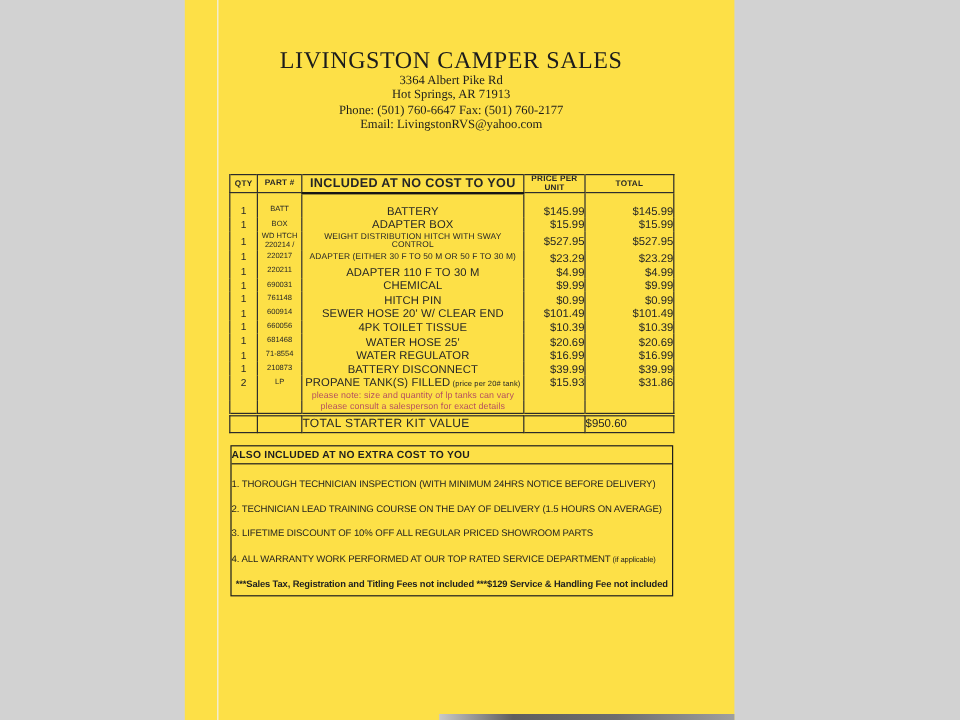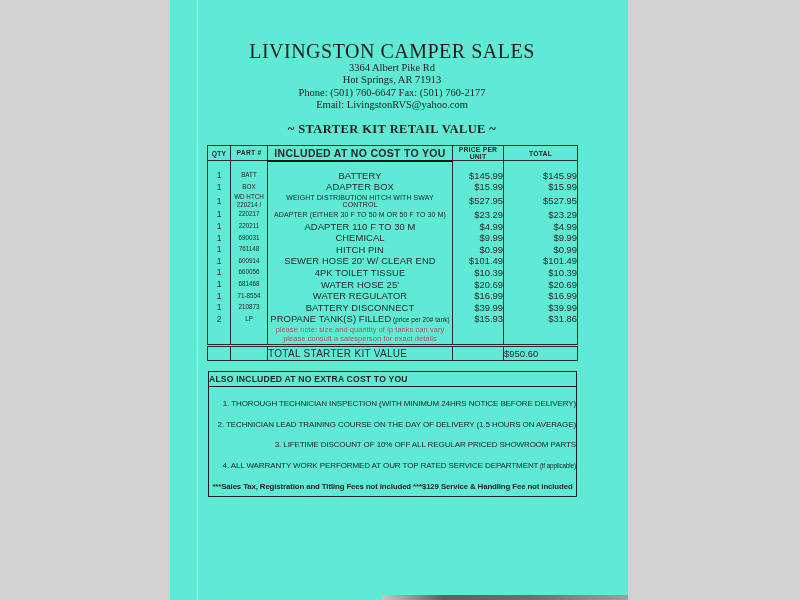--- a/index.html
+++ b/index.html
@@ -1,17 +1,17 @@
 <!DOCTYPE html>
 <html><head>
 <meta charset="utf-8">
 <style>
   html,body{margin:0;padding:0;width:800px;height:600px;overflow:hidden;}
   body{background:#d2d2d2;font-family:"Liberation Sans",sans-serif;}
-  .page{position:absolute;left:170px;top:0;width:458px;height:600px;background:#5eead4;}
+  .page{position:absolute;left:154px;top:0;width:458px;height:600px;background:#fde047;}
   .page-edge-line{position:absolute;left:27px;top:0;bottom:0;width:1px;background:#efefef;}
   .page-bottom-shadow{position:absolute;left:212px;right:0;bottom:0;height:5px;
     background:linear-gradient(to right,#c8c8c8,#5f5f5f 25%,#6e6e6e 60%,#9f9f9f);}
   .doc-header{position:absolute;top:40px;left:37px;width:370px;text-align:center;color:#1c1c1c;
     font-family:"Liberation Serif",serif;}
   .company{font-size:20px;letter-spacing:.5px;line-height:22px;}
   .addr{font-size:10.5px;line-height:12.4px;}
   .doc-title{font-size:12.5px;font-weight:bold;margin-top:10px;letter-spacing:.4px;}
 
   table{border-collapse:collapse;table-layout:fixed;}
@@ -35,37 +35,36 @@
   .total-table{position:absolute;top:346px;left:37px;width:370px;color:#262626;}
   .total-table td{border:1.1px solid #2a2a2a;height:13px;padding:0;}
   .total-label{font-size:10px;letter-spacing:.3px;}
   .total-value{text-align:left;font-size:9.5px;padding-right:4px;}
 
   .extras{position:absolute;top:371px;left:38px;width:369px;height:126px;box-sizing:border-box;
     border:1.5px solid #1d1d1d;display:flex;flex-direction:column;color:#1f1f1f;}
   .extras-header{height:14px;border-bottom:1.4px solid #1d1d1d;
     font-size:8.6px;font-weight:bold;line-height:14px;letter-spacing:.2px;}
   .extras-body{flex:1;display:flex;flex-direction:column;justify-content:space-evenly;}
-  .extra-item{text-align:right;font-size:8px;letter-spacing:-.1px;}
+  .extra-item{text-align:left;font-size:8px;letter-spacing:-.1px;}
   .extras-footnote{text-align:center;font-size:7.8px;font-weight:bold;letter-spacing:-.1px;
     margin-bottom:5px;}
 </style>
 </head>
 <body style="background: rgb(210, 210, 210);">
 
 <div class="page">
   <div class="page-edge-line"></div>
 
   <div class="doc-header">
     <div class="company">LIVINGSTON CAMPER SALES</div>
     <div class="addr">3364 Albert Pike Rd</div>
     <div class="addr">Hot Springs, AR 71913</div>
     <div class="addr">Phone: (501) 760-6647 Fax: (501) 760-2177</div>
     <div class="addr">Email: LivingstonRVS@yahoo.com</div>
-    <div class="doc-title">~ STARTER KIT RETAIL VALUE ~</div>
   </div>
 
   <table class="kit-table">
     <colgroup>
         <col style="width:23px">
         <col style="width:37px">
         <col style="width:185px">
         <col style="width:51px">
         <col style="width:74px">
       </colgroup>

